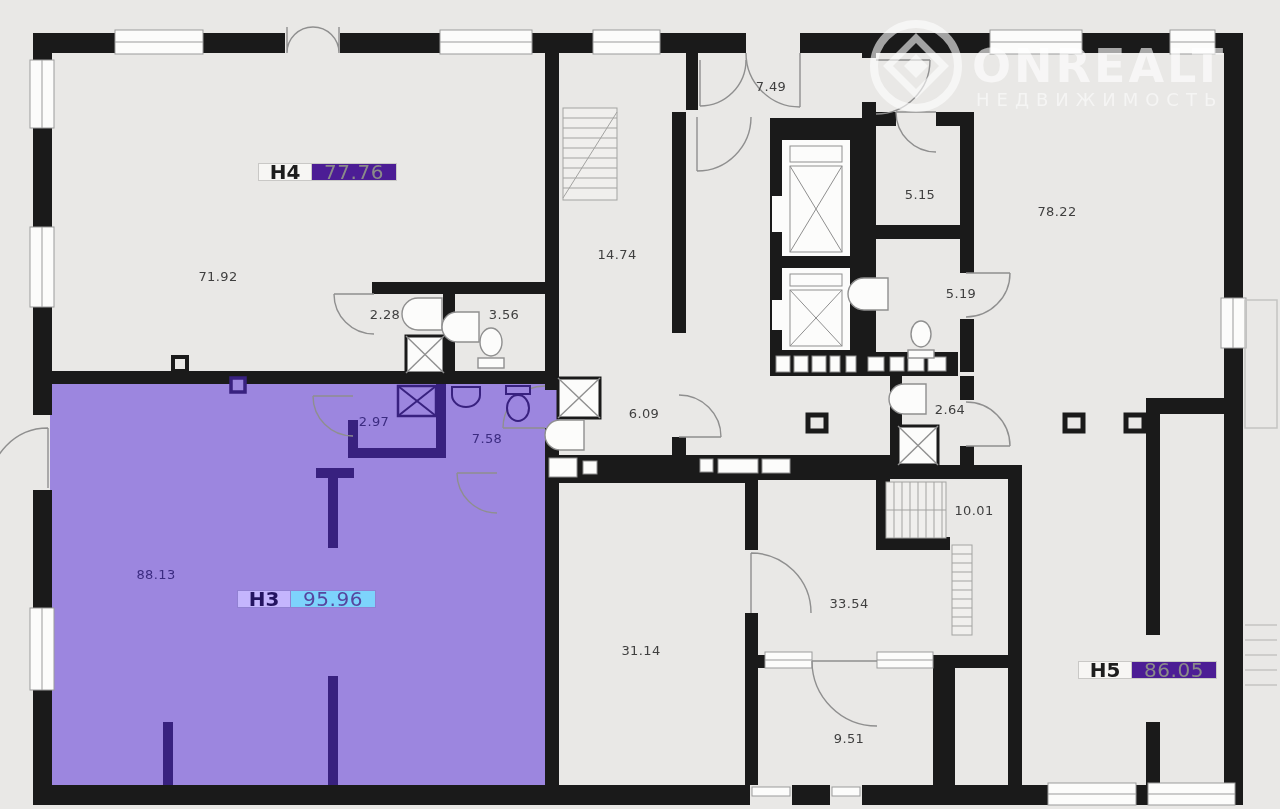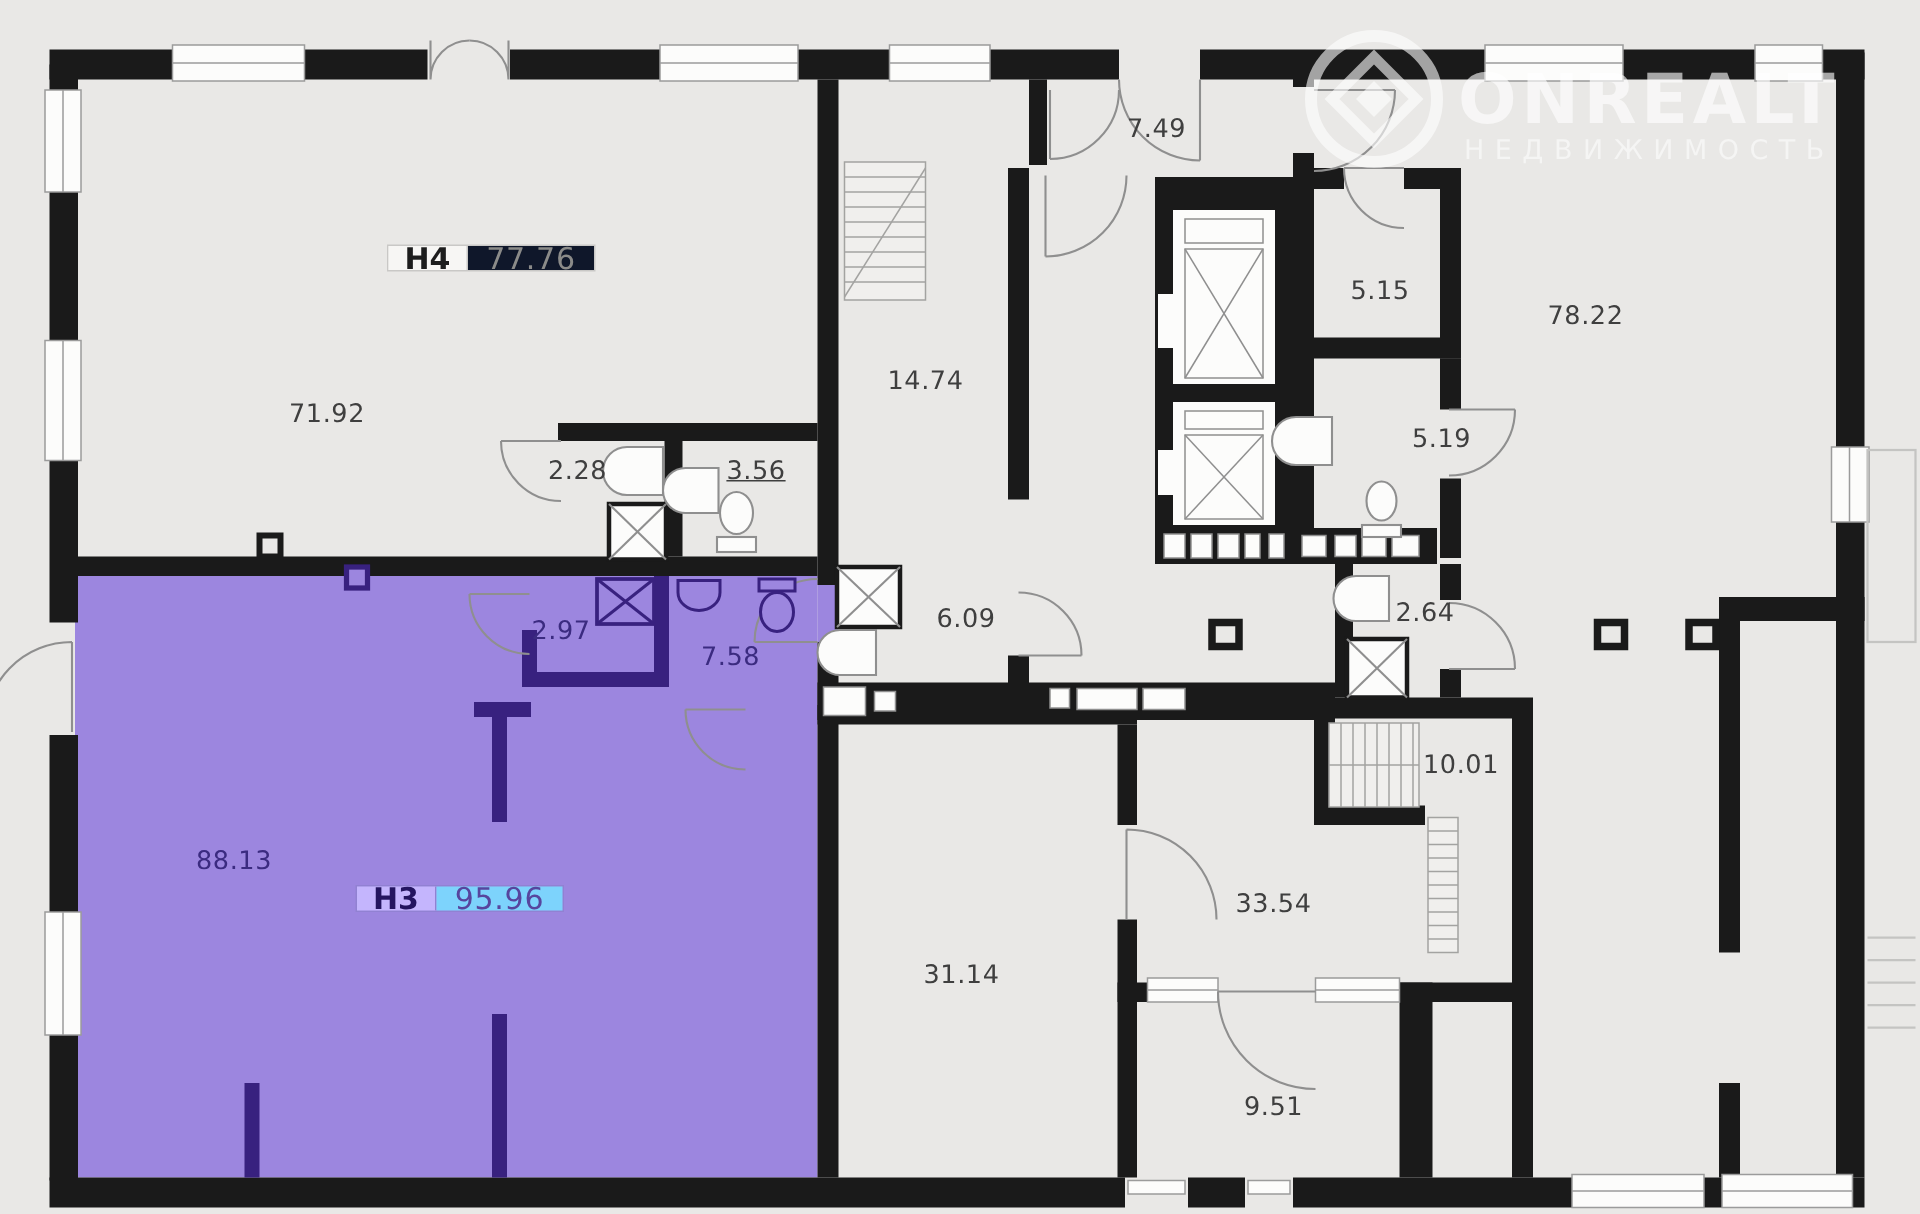--- a/index.html
+++ b/index.html
@@ -1,28 +1,28 @@
 <!DOCTYPE html>
 <html><head>
 <meta charset="utf-8">
 <style>
   html,body{margin:0;padding:0;background:#e9e8e6;}
   .stage{position:relative;width:1280px;height:809px;background:#e9e8e6;overflow:hidden;
          font-family:"DejaVu Sans","Liberation Sans",sans-serif;}
   .stage svg{position:absolute;left:0;top:0;}
   #labels{position:absolute;left:0;top:0;width:100%;height:100%;pointer-events:none;}
-  .room-label{position:absolute;transform:translate(-50%,-50%);font-size:17px;color:#3f3f3f;
+  .room-label{position:absolute;transform:translate(-50%,-50%);font-size:13px;color:#3f3f3f;
               letter-spacing:.4px;white-space:nowrap;}
   .room-label.purple{color:#3b2b80;}
   .unit-box{position:absolute;display:flex;height:18px;border:1px solid #c9c8c6;box-sizing:border-box;}
   .unit-box .uid{width:52px;display:flex;align-items:center;justify-content:center;
                  font-weight:bold;font-size:20px;background:#f7f6f4;color:#1d1d1d;
                  border-right:1px solid #c9c8c6;}
   .unit-box .uval{width:84px;display:flex;align-items:center;justify-content:center;
-                 font-size:20px;background:#0f172a;color:#8b8b89;letter-spacing:.5px;}
+                 font-size:20px;background:#4c1d95;color:#8b8b89;letter-spacing:.5px;}
   .unit-box.purple{border-color:#9181d2;}
   .unit-box.purple .uid{background:#c4b5fd;color:#241560;border-color:#9181d2;}
   .unit-box.purple .uval{background:#7dd3fc;color:#57459e;}
 </style>
 </head>
 <body>
 
 <div class="stage">
 
 <svg width="1280" height="809" viewBox="0 0 1280 809">
@@ -290,36 +290,40 @@
     <text x="972" y="82" font-family="DejaVu Sans, sans-serif" font-size="46" font-weight="bold" letter-spacing="3" fill="rgba(255,255,255,0.62)">ONREALT</text>
     <text x="976" y="106" font-family="DejaVu Sans, sans-serif" font-size="18" letter-spacing="7" fill="rgba(255,255,255,0.55)">НЕДВИЖИМОСТЬ</text>
   </g>
 </svg>
 
 <div id="labels">
       <div class="room-label" style="left: 218px; top: 276px;">71.92</div>
       <div class="room-label" style="left: 771px; top: 86px;">7.49</div>
       <div class="room-label" style="left: 617px; top: 254px;">14.74</div>
       <div class="room-label" style="left: 385px; top: 314px;">2.28</div>
-      <div class="room-label" style="left: 504px; top: 314px; text-decoration: underline;">3.56</div>
+      <div class="room-label" style="left: 504px; top: 314px;">3.56</div>
       <div class="room-label" style="left: 920px; top: 194px;">5.15</div>
       <div class="room-label" style="left: 1057px; top: 211px;">78.22</div>
       <div class="room-label" style="left: 925px; top: 293px; margin-left: 36px;">5.19</div>
       <div class="room-label" style="left: 644px; top: 413px;">6.09</div>
       <div class="room-label purple" style="left: 374px; top: 421px;">2.97</div>
       <div class="room-label purple" style="left: 487px; top: 438px;">7.58</div>
       <div class="room-label" style="left: 950px; top: 409px;">2.64</div>
       <div class="room-label purple" style="left: 156px; top: 574px; text-align: center;">88.13</div>
       <div class="room-label" style="left: 974px; top: 510px;">10.01</div>
       <div class="room-label" style="left: 849px; top: 603px;">33.54</div>
       <div class="room-label" style="left: 641px; top: 650px;">31.14</div>
       <div class="room-label" style="left: 849px; top: 738px;">9.51</div>
       <div class="unit-box" style="left: 258px; top: 163px;">
         <span class="uid">H4</span>
         <span class="uval">77.76</span>
       </div>
       <div class="unit-box purple" style="left: 237px; top: 590px;">
         <span class="uid">H3</span>
         <span class="uval">95.96</span>
       </div>
+      <div class="unit-box" style="left: 1078px; top: 661px;">
+        <span class="uid">H5</span>
+        <span class="uval">86.05</span>
+      </div>
     </div>
 
 </div>
 
 </body></html>

